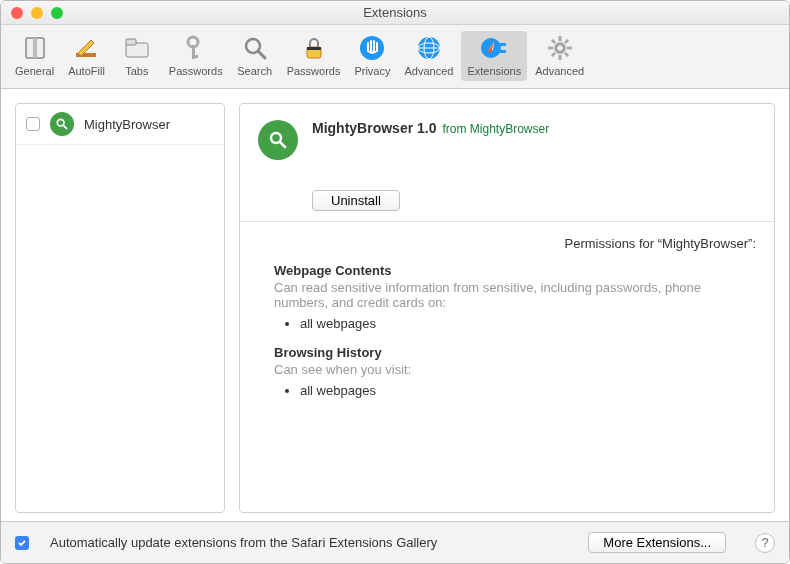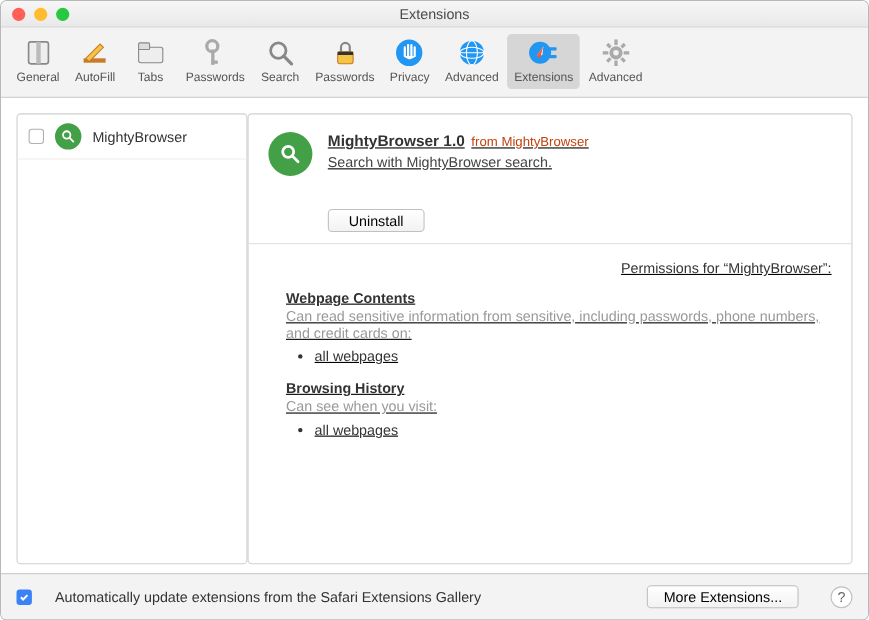--- a/index.html
+++ b/index.html
@@ -51,21 +51,21 @@
 .tool-item.selected {
   background: #d6d6d6;
   border-radius: 4px;
 }
 .tool-label { font-size: 11px; color: #555; margin-top: 2px; }
 .tool-icon { width: 30px; height: 30px; display: flex; align-items: center; justify-content: center; }
 
 .content {
   flex: 1;
   display: flex;
-  gap: 0;
+  gap: 14px;
   padding: 14px 14px 8px 14px;
   background: #fff;
 }
 
 .sidebar {
   width: 210px;
   border: 1px solid #cfcfcf;
   border-radius: 4px;
   background: #fff;
 }
@@ -84,32 +84,31 @@
 }
 .ext-icon { width: 24px; height: 24px; }
 .ext-name { font-size: 13px; color: #333; }
 
 .main {
   flex: 1;
   border: 1px solid #cfcfcf;
   border-radius: 4px;
   display: flex;
   flex-direction: column;
-  text-decoration: underline;
 }
 .main-header {
   padding: 16px 18px 16px 18px;
   display: flex;
   gap: 14px;
   align-items: flex-start;
 }
 .main-icon { width: 40px; height: 40px; flex-shrink: 0; }
 .main-title-row { display: flex; align-items: baseline; gap: 6px; }
 .main-title { font-size: 14px; font-weight: 600; color: #333; }
-.main-from { font-size: 12px; color: #c2410c; }
+.main-from { font-size: 12px; color: #15803d; }
 .main-desc { font-size: 13px; color: #444; margin-top: 4px; }
 .uninstall-btn {
   margin-top: 14px;
   margin-left: 54px;
   padding: 2px 18px;
   font-size: 13px;
   background: linear-gradient(#fff, #f2f2f2);
   border: 1px solid #c0c0c0;
   border-radius: 4px;
   cursor: pointer;
@@ -320,21 +319,20 @@
                 <circle cx="10" cy="10" r="5" fill="none" stroke="#fff" stroke-width="2.5"></circle>
                 <line x1="14" y1="14" x2="19" y2="19" stroke="#fff" stroke-width="2.5" stroke-linecap="round"></line>
               </svg>
           </div>
         </div>
         <div>
           <div class="main-title-row">
             <span class="main-title">MightyBrowser 1.0</span>
             <span class="main-from">from MightyBrowser</span>
           </div>
-          <div class="main-desc">Search with MightyBrowser search.</div>
         </div>
       </div>
       <div class="uninstall-wrap">
         <button class="uninstall-btn">Uninstall</button>
       </div>
 
       <div class="divider"></div>
 
       <div class="permissions">
         <div class="perm-head">Permissions for “MightyBrowser”:</div>

